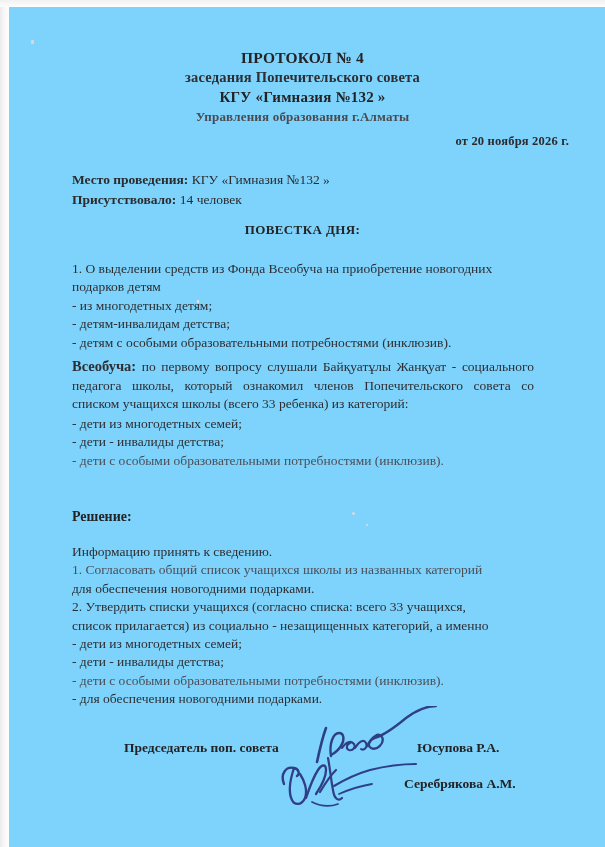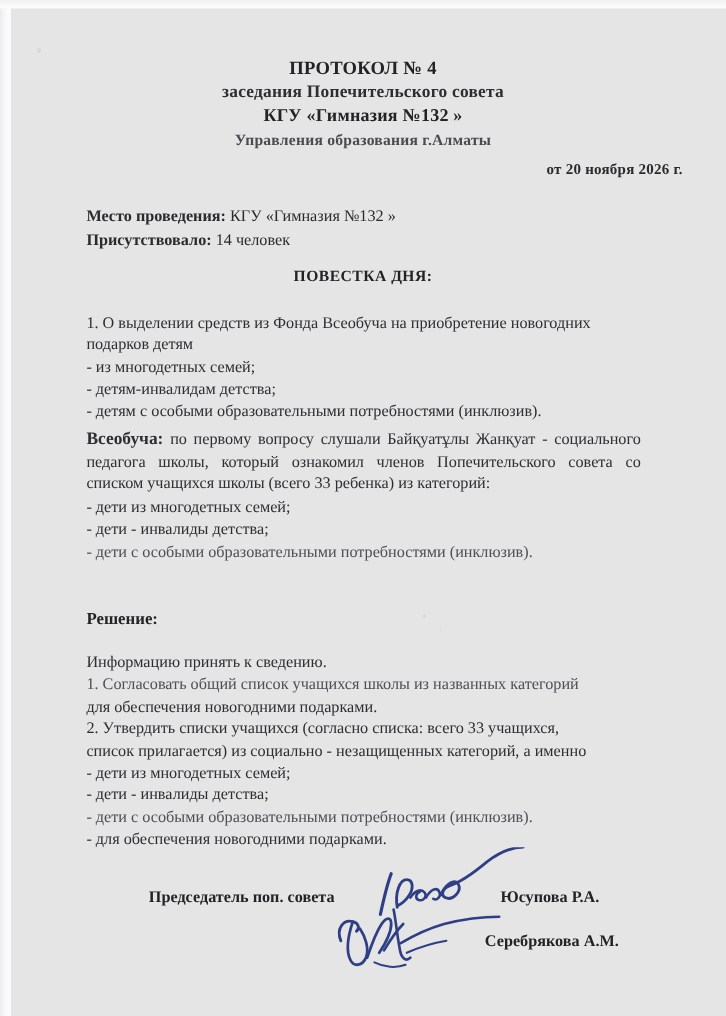--- a/index.html
+++ b/index.html
@@ -6,21 +6,21 @@
   html, body {
     margin: 0;
     padding: 0;
     background: #ffffff;
   }
 
   .page {
     position: relative;
     width: 605px;
     height: 847px;
-    background: #e5e5e5;
+    background: #7dd3fc;
     overflow: hidden;
     font-family: "Liberation Serif", "DejaVu Serif", serif;
     color: #2b2b2e;
     box-sizing: border-box;
   }
 
   
   .scan-edge-left {
     position: absolute;
     left: 0; top: 0;
@@ -249,21 +249,21 @@
     <div class="meta-line">
       <span class="lbl">Присутствовало:</span><span> 14 человек</span>
     </div>
   </div>
 
   <div class="agenda-heading">ПОВЕСТКА ДНЯ:</div>
 
   <div class="body-block agenda-block">
     <div class="body-line">1. О выделении средств из Фонда Всеобуча на приобретение новогодних</div>
     <div class="body-line">подарков детям</div>
-    <div class="body-line">- из многодетных семей;</div>
+    <div class="body-line">- из многодетных детям;</div>
     <div class="body-line">- детям-инвалидам детства;</div>
     <div class="body-line">- детям с особыми образовательными потребностями (инклюзив).</div>
   </div>
 
   <div class="body-block heard-block">
     <p class="heard-para"><span class="lead">Всеобуча:</span><span> по первому вопросу слушали    Байқуатұлы Жанқуат - социального педагога школы, который ознакомил членов Попечительского совета со списком учащихся школы (всего 33 ребенка) из категорий:</span></p>
     <div class="heard-list">
       <div class="body-line">- дети из многодетных семей;</div>
       <div class="body-line">- дети - инвалиды детства;</div>
       <div class="body-line faded">- дети с особыми образовательными потребностями (инклюзив).</div>

